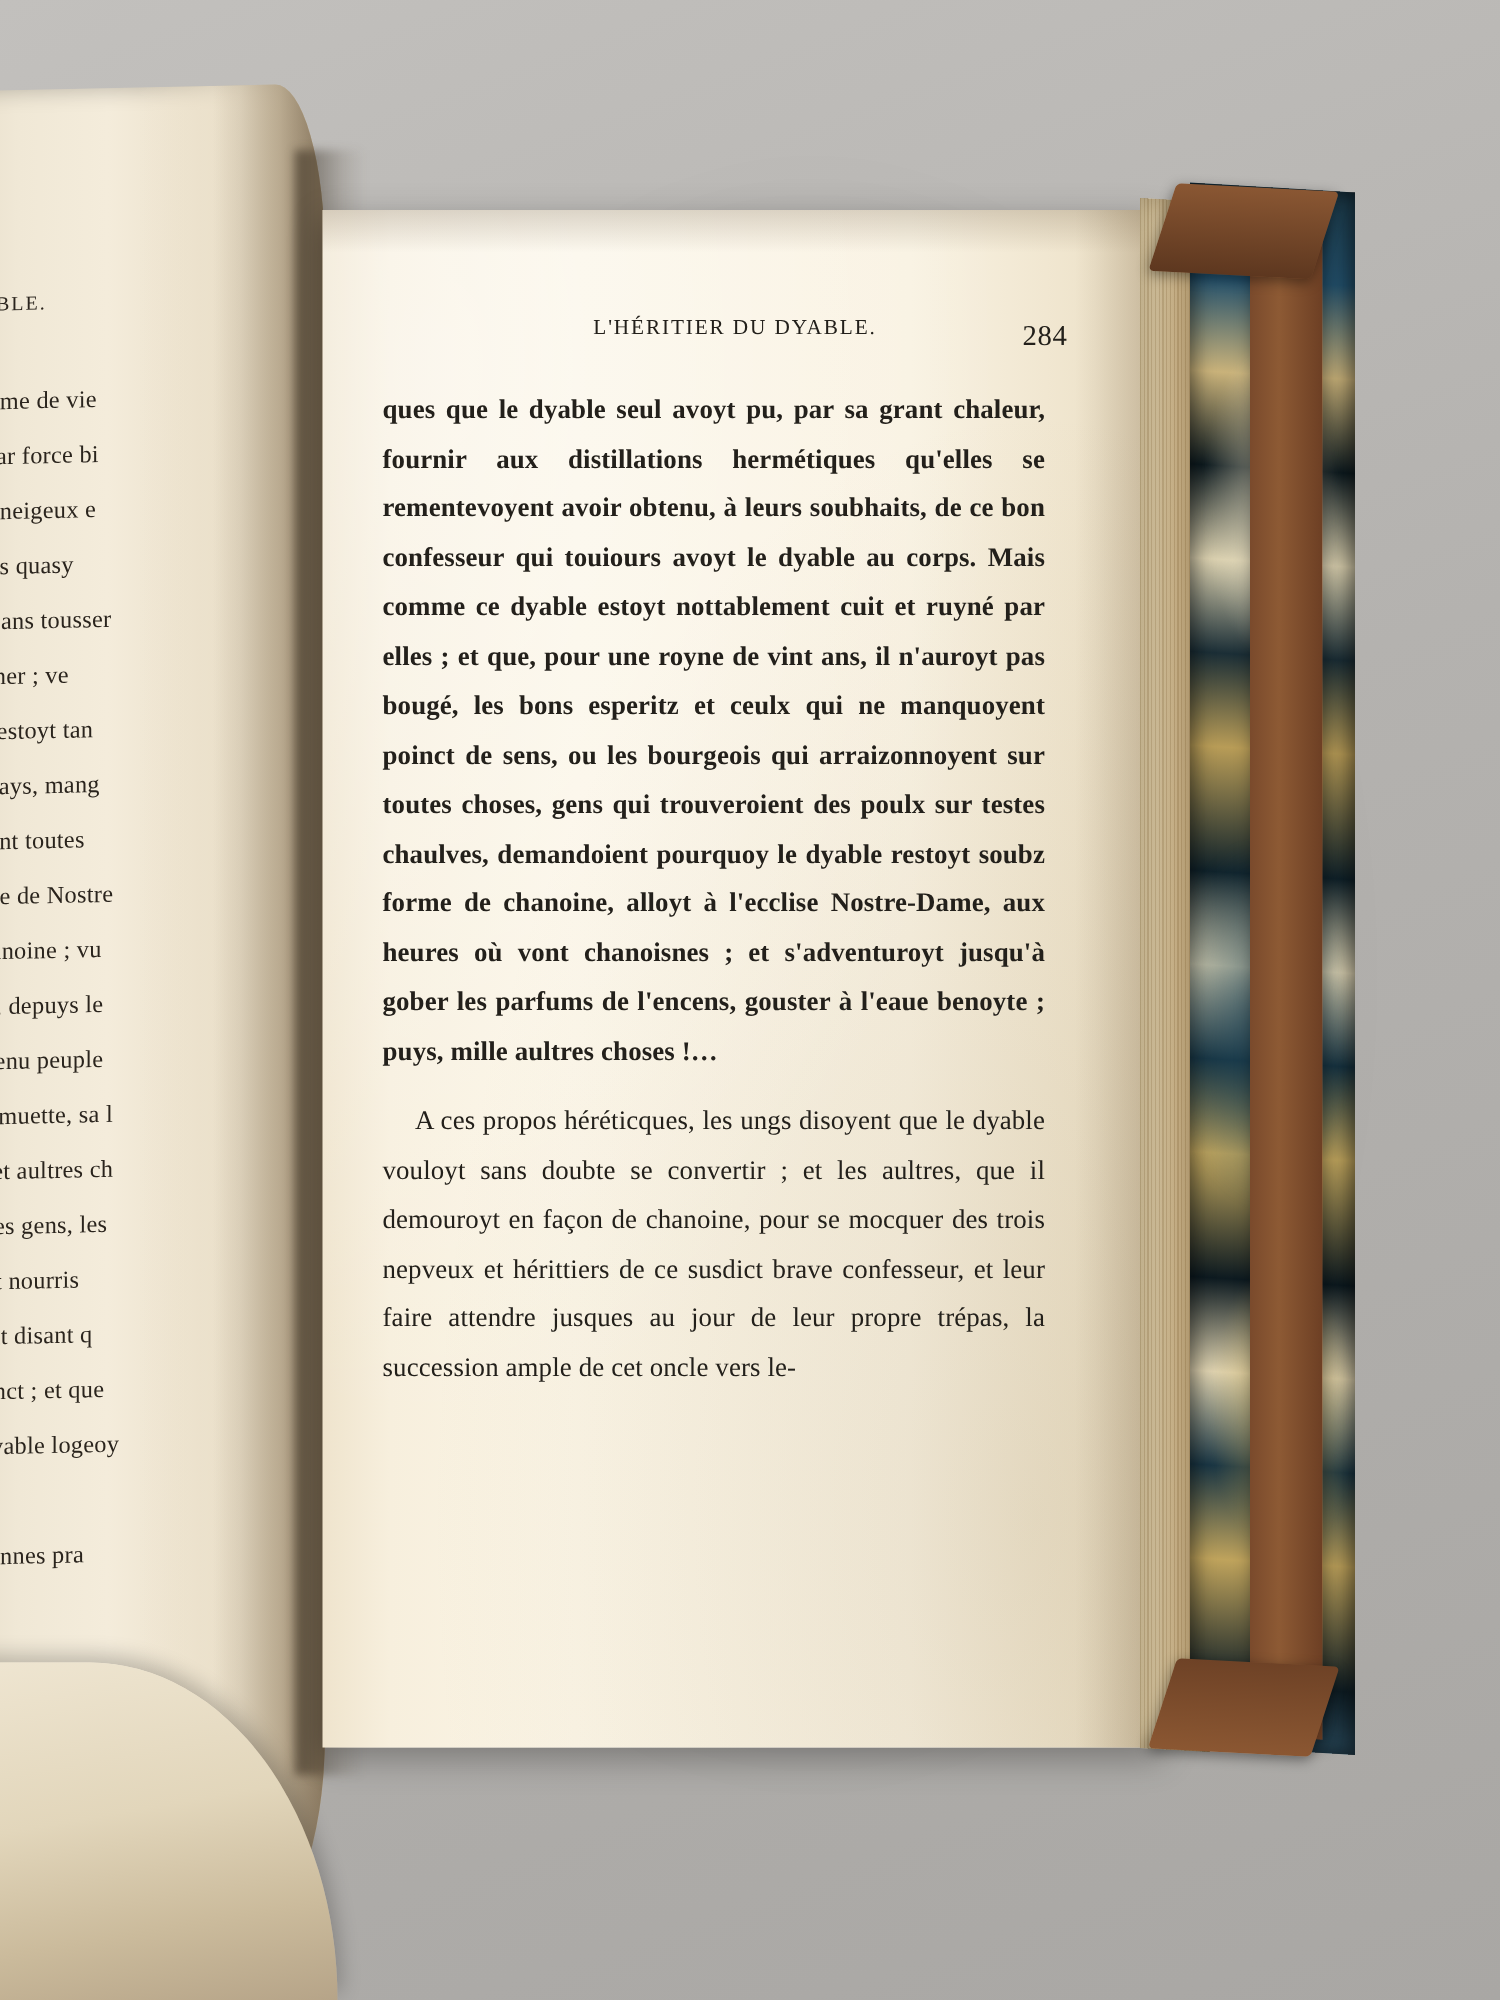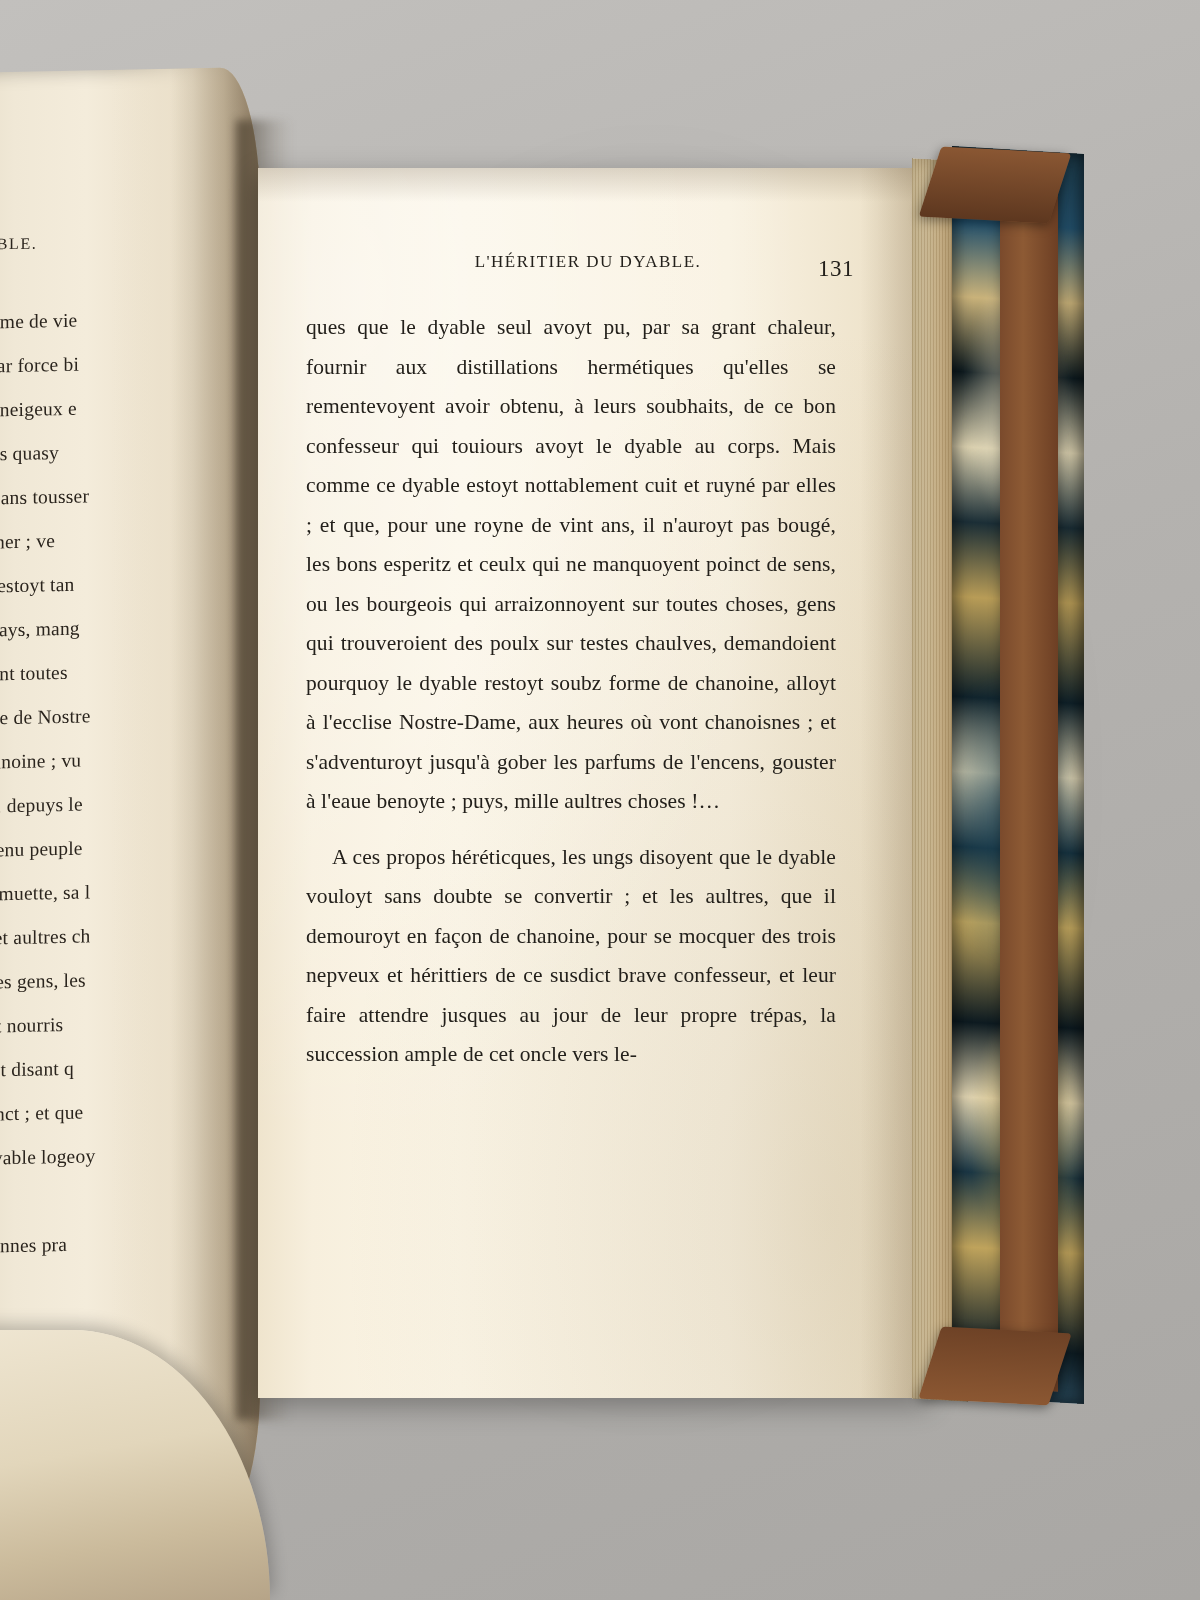--- a/index.html
+++ b/index.html
@@ -141,21 +141,21 @@
   }
   .para {
     font-size: 21.5px;
     line-height: 39.5px;
     text-align: justify;
     text-justify: inter-word;
     margin: 0 0 4px 0;
     letter-spacing: 0.1px;
   }
   .para.indent { text-indent: 26px; }
-  .para.first { margin-bottom: 16px; }
+  .para.first { margin-bottom: 16px; font-weight: bold; }
 
   
   .block-edge {
     position: absolute;
     left: 912px;
     top: 160px;
     width: 56px;
     height: 1240px;
     background: linear-gradient(90deg, #d8c79f 0%, #cbb891 25%, #bda478 55%, #a88f63 80%, #8d7550 100%);
     transform: skewY(3.2deg);
@@ -284,21 +284,21 @@
   </div>
 
   <div class="leaf-curl"></div>
   <div class="gutter"></div>
 
   <div class="right-page">
     <div class="rp-grain"></div>
     <div class="rp-content">
       <div class="rp-header">
         <div class="rp-running-head">L'HÉRITIER DU DYABLE.</div>
-        <div class="rp-folio">131</div>
+        <div class="rp-folio">284</div>
       </div>
       <p class="para first">ques que le dyable seul avoyt pu, par sa grant chaleur, fournir aux distillations hermétiques qu'elles se rementevoyent avoir obtenu, à leurs soubhaits, de ce bon confesseur qui touiours avoyt le dyable au corps. Mais comme ce dyable estoyt nottablement cuit et ruyné par elles ; et que, pour une royne de vint ans, il n'auroyt pas bougé, les bons esperitz et ceulx qui ne manquoyent poinct de sens, ou les bourgeois qui arraizonnoyent sur toutes choses, gens qui trouveroient des poulx sur testes chaulves, demandoient pourquoy le dyable restoyt soubz forme de chanoine, alloyt à l'ecclise Nostre-Dame, aux heures où vont chanoisnes ; et s'adventuroyt jusqu'à gober les parfums de l'encens, gouster à l'eaue benoyte ; puys, mille aultres choses !…</p>
       <p class="para indent">A ces propos héréticques, les ungs disoyent que le dyable vouloyt sans doubte se convertir ; et les aultres, que il demouroyt en façon de chanoine, pour se mocquer des trois nepveux et hérittiers de ce susdict brave confesseur, et leur faire attendre jusques au jour de leur propre trépas, la succession ample de cet oncle vers le-</p>
     </div>
   </div>
 
   <div class="page-top-shadow"></div>
   <div class="page-right-shadow"></div>
 
   <div class="block-edge">

